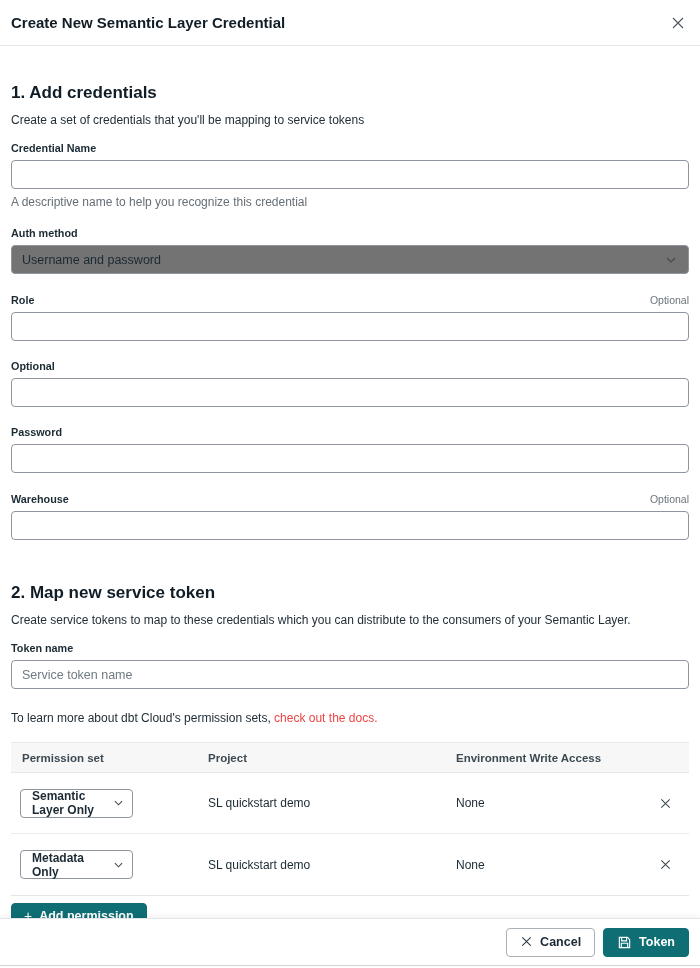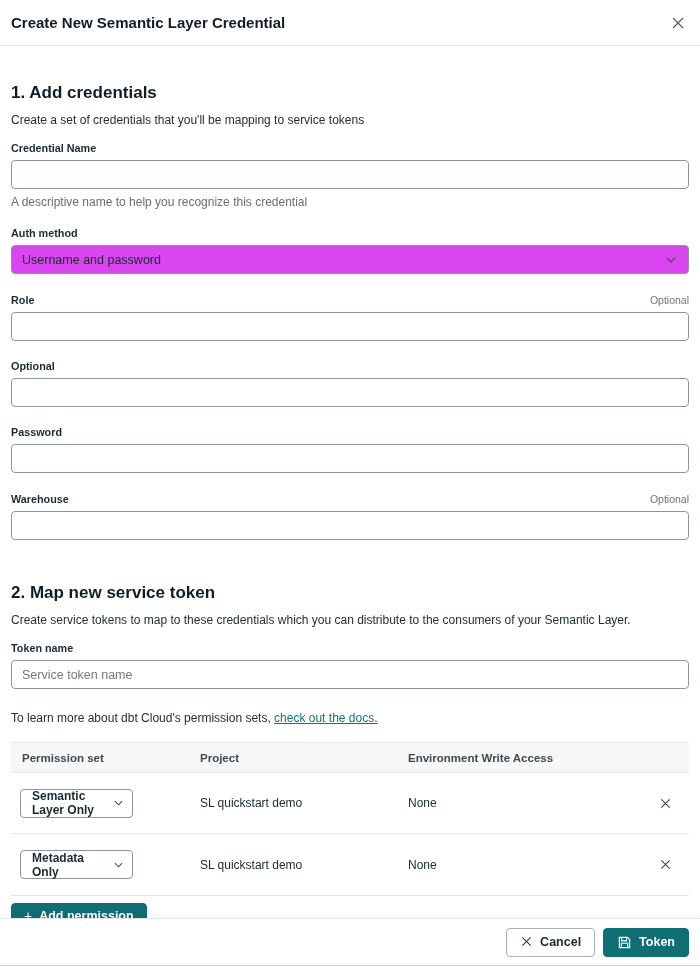--- a/index.html
+++ b/index.html
@@ -51,45 +51,45 @@
 
   .helper { font-size:12px; color:#656f77; margin-top:6px; }
 
   .spacer-18 { height:18px; } .spacer-19 { height:19px; }
   .spacer-20 { height:20px; }
   .spacer-22 { height:22px; } .spacer-43 { height:43px; }
 
   .select-box {
     display:flex; align-items:center; justify-content:space-between;
     height:29px; border:1px solid #8e959d; border-radius:4px;
-    padding:0 12px 0 10px; background:#d946ef; cursor:pointer;
+    padding:0 12px 0 10px; background:#737373; cursor:pointer;
     font-size:12.5px; color:#1b2a33;
   }
   .select-box .chev { color:#3f4a52; display:flex; }
 
   
   .docs-line { font-size:12px; color:#222f38; }
-  .docs-line a { color:#0f766e; text-decoration:underline; cursor:pointer;text-align:right; }
+  .docs-line a { color:#ef4444; cursor:pointer;text-align:right; }
 
   
   .ptable { margin-top:17px; border-bottom:1px solid #e3e5e8; }
   .thead {
     display:flex; align-items:center; height:31px;
     background:#f7f7f8;
     border-top:1px solid #e6e8ea; border-bottom:1px solid #e6e8ea;
     font-size:11.5px; font-weight:bold; color:#3d4a52;
   }
   .trow {
     display:flex; align-items:center; height:61px;
     border-bottom:1px solid #e9ebed; background:#fff;
   }
   .trow:last-child { border-bottom:none; }
   .col1 { width:189px; padding-left:11px; }
   .trow .col1 { padding-left:9px; }
-  .col2 { width:208px; }
+  .col2 { width:248px;margin-left:8px; }
   .col3 { flex:1; }
   .col4 { width:48px; display:flex; justify-content:center; }
   .cell-text { font-size:12px; color:#1b2a33; }
 
   .row-select {
     width:113px; height:29px;
     display:flex; align-items:center; justify-content:space-between;
     border:1px solid #8e959d; border-radius:4px;
     padding:0 9px 0 11px; background:#fff; cursor:pointer;
   }

